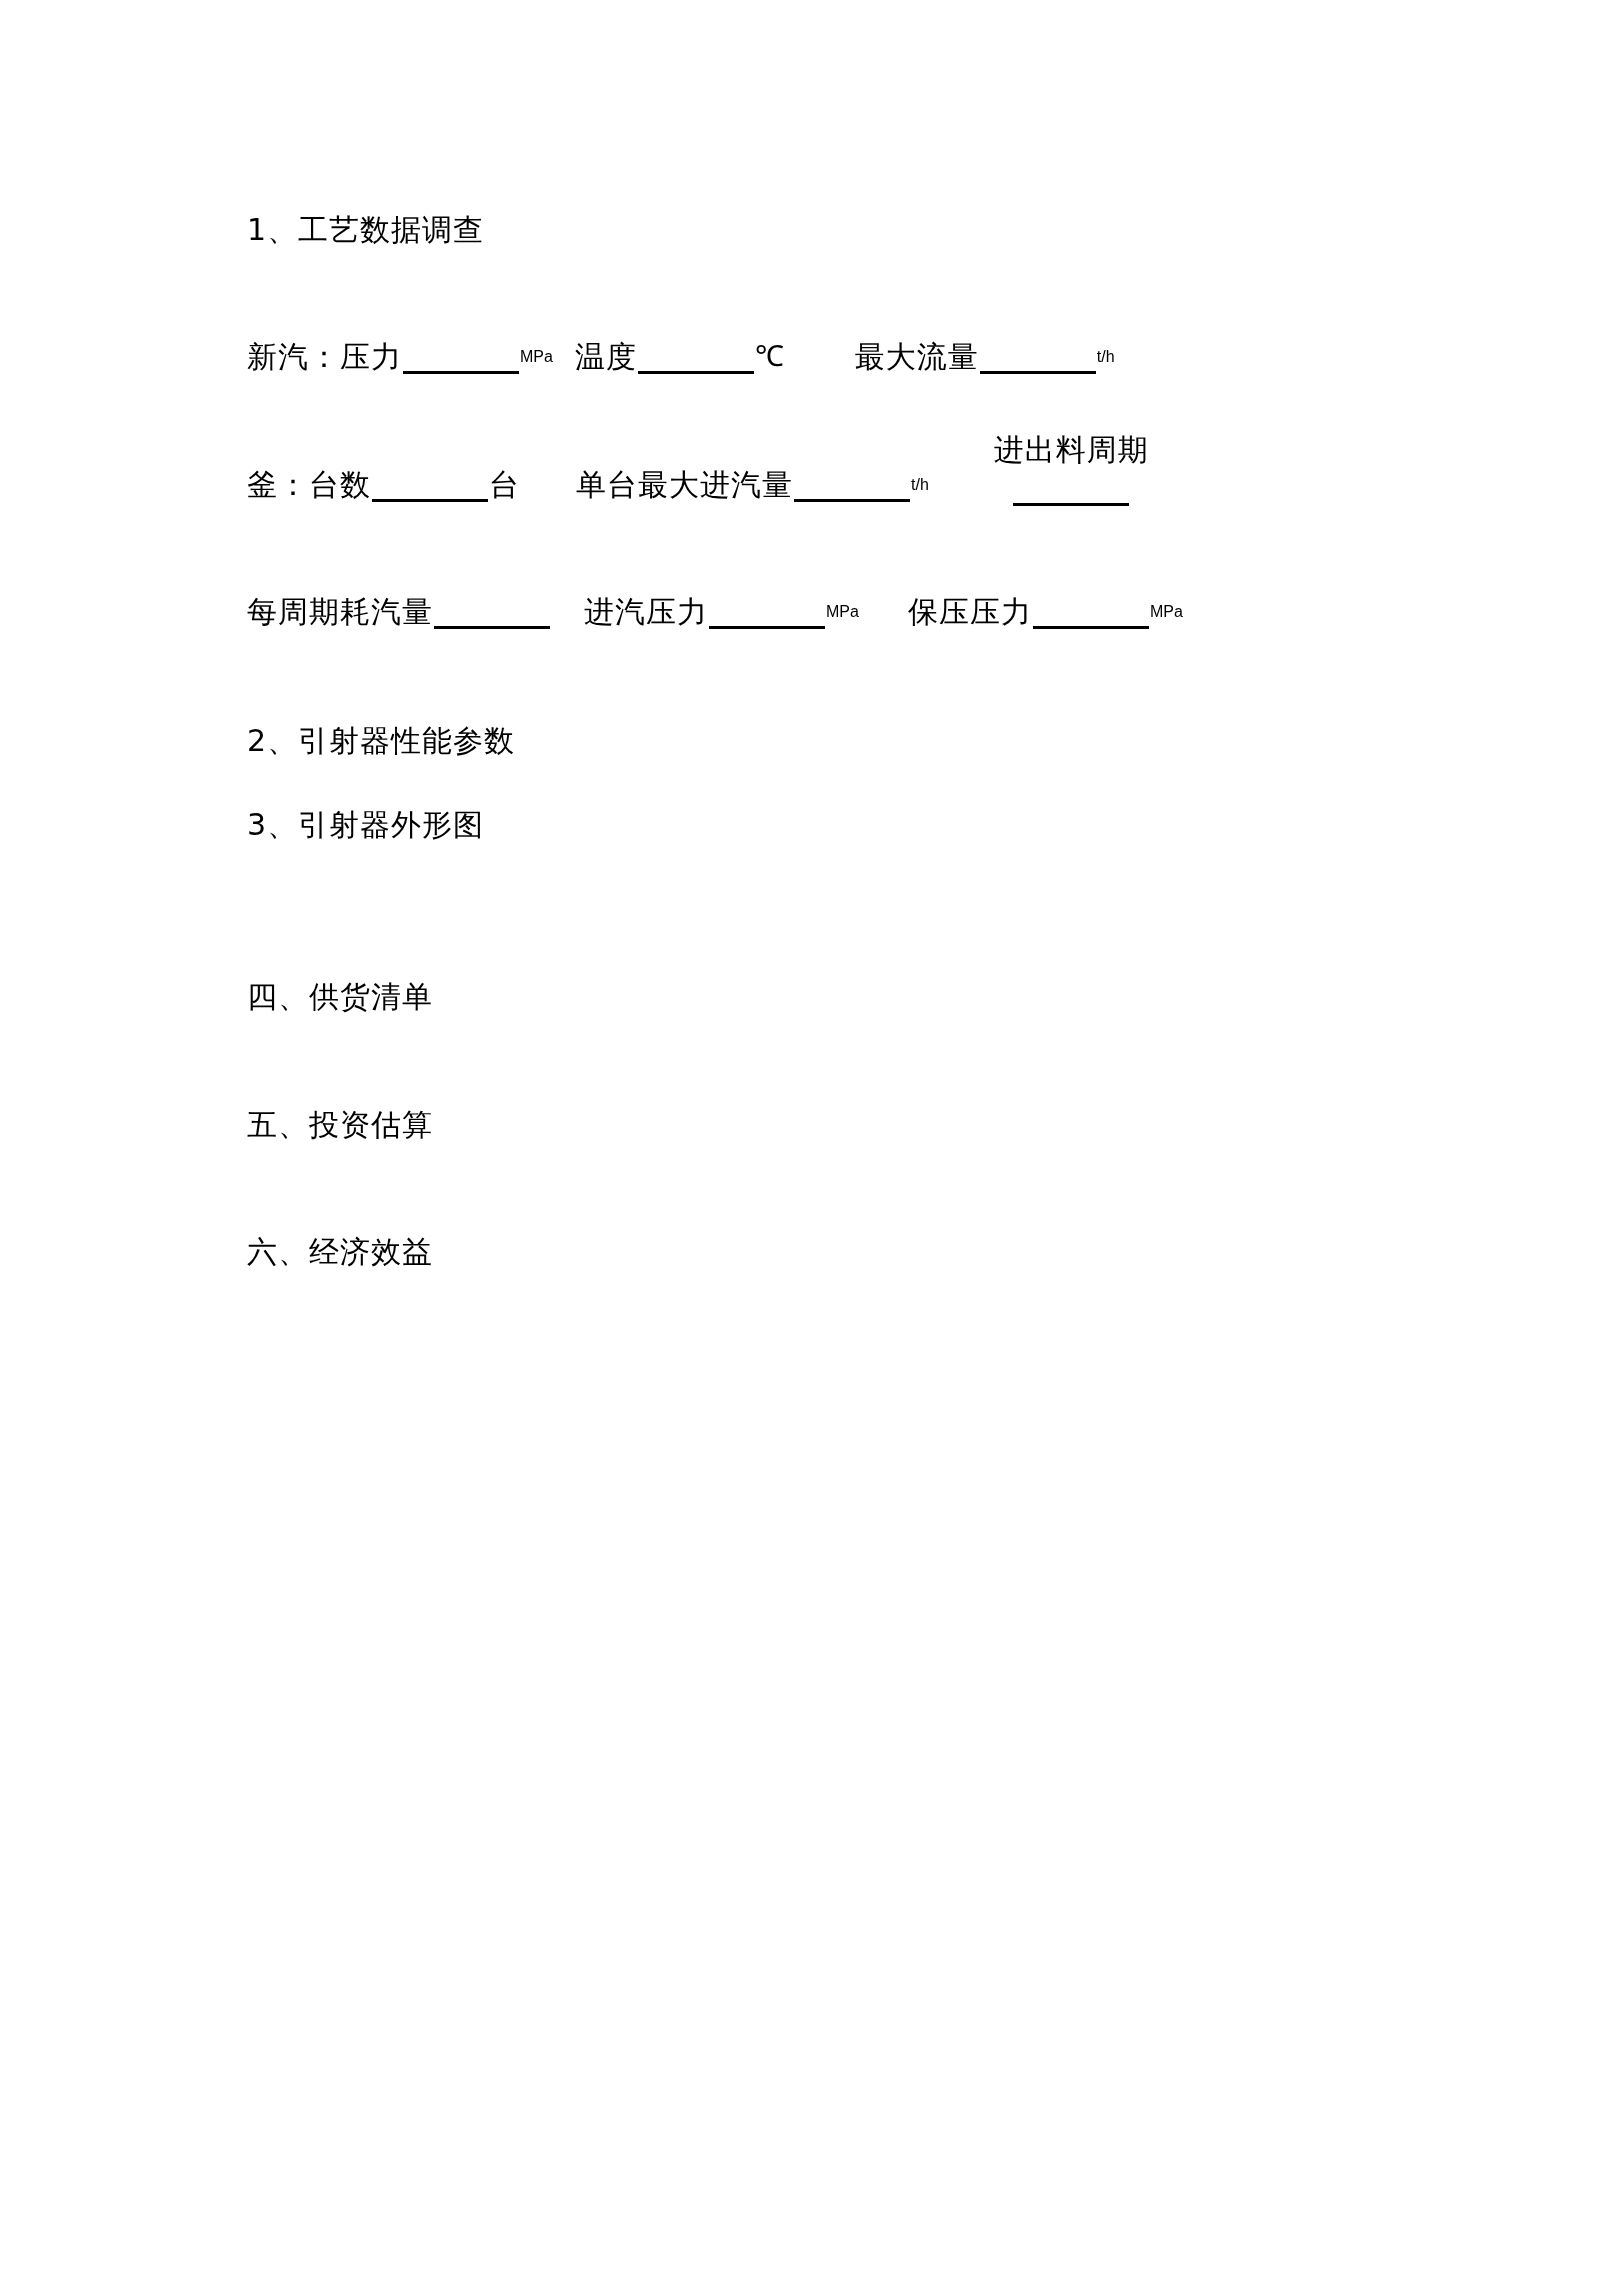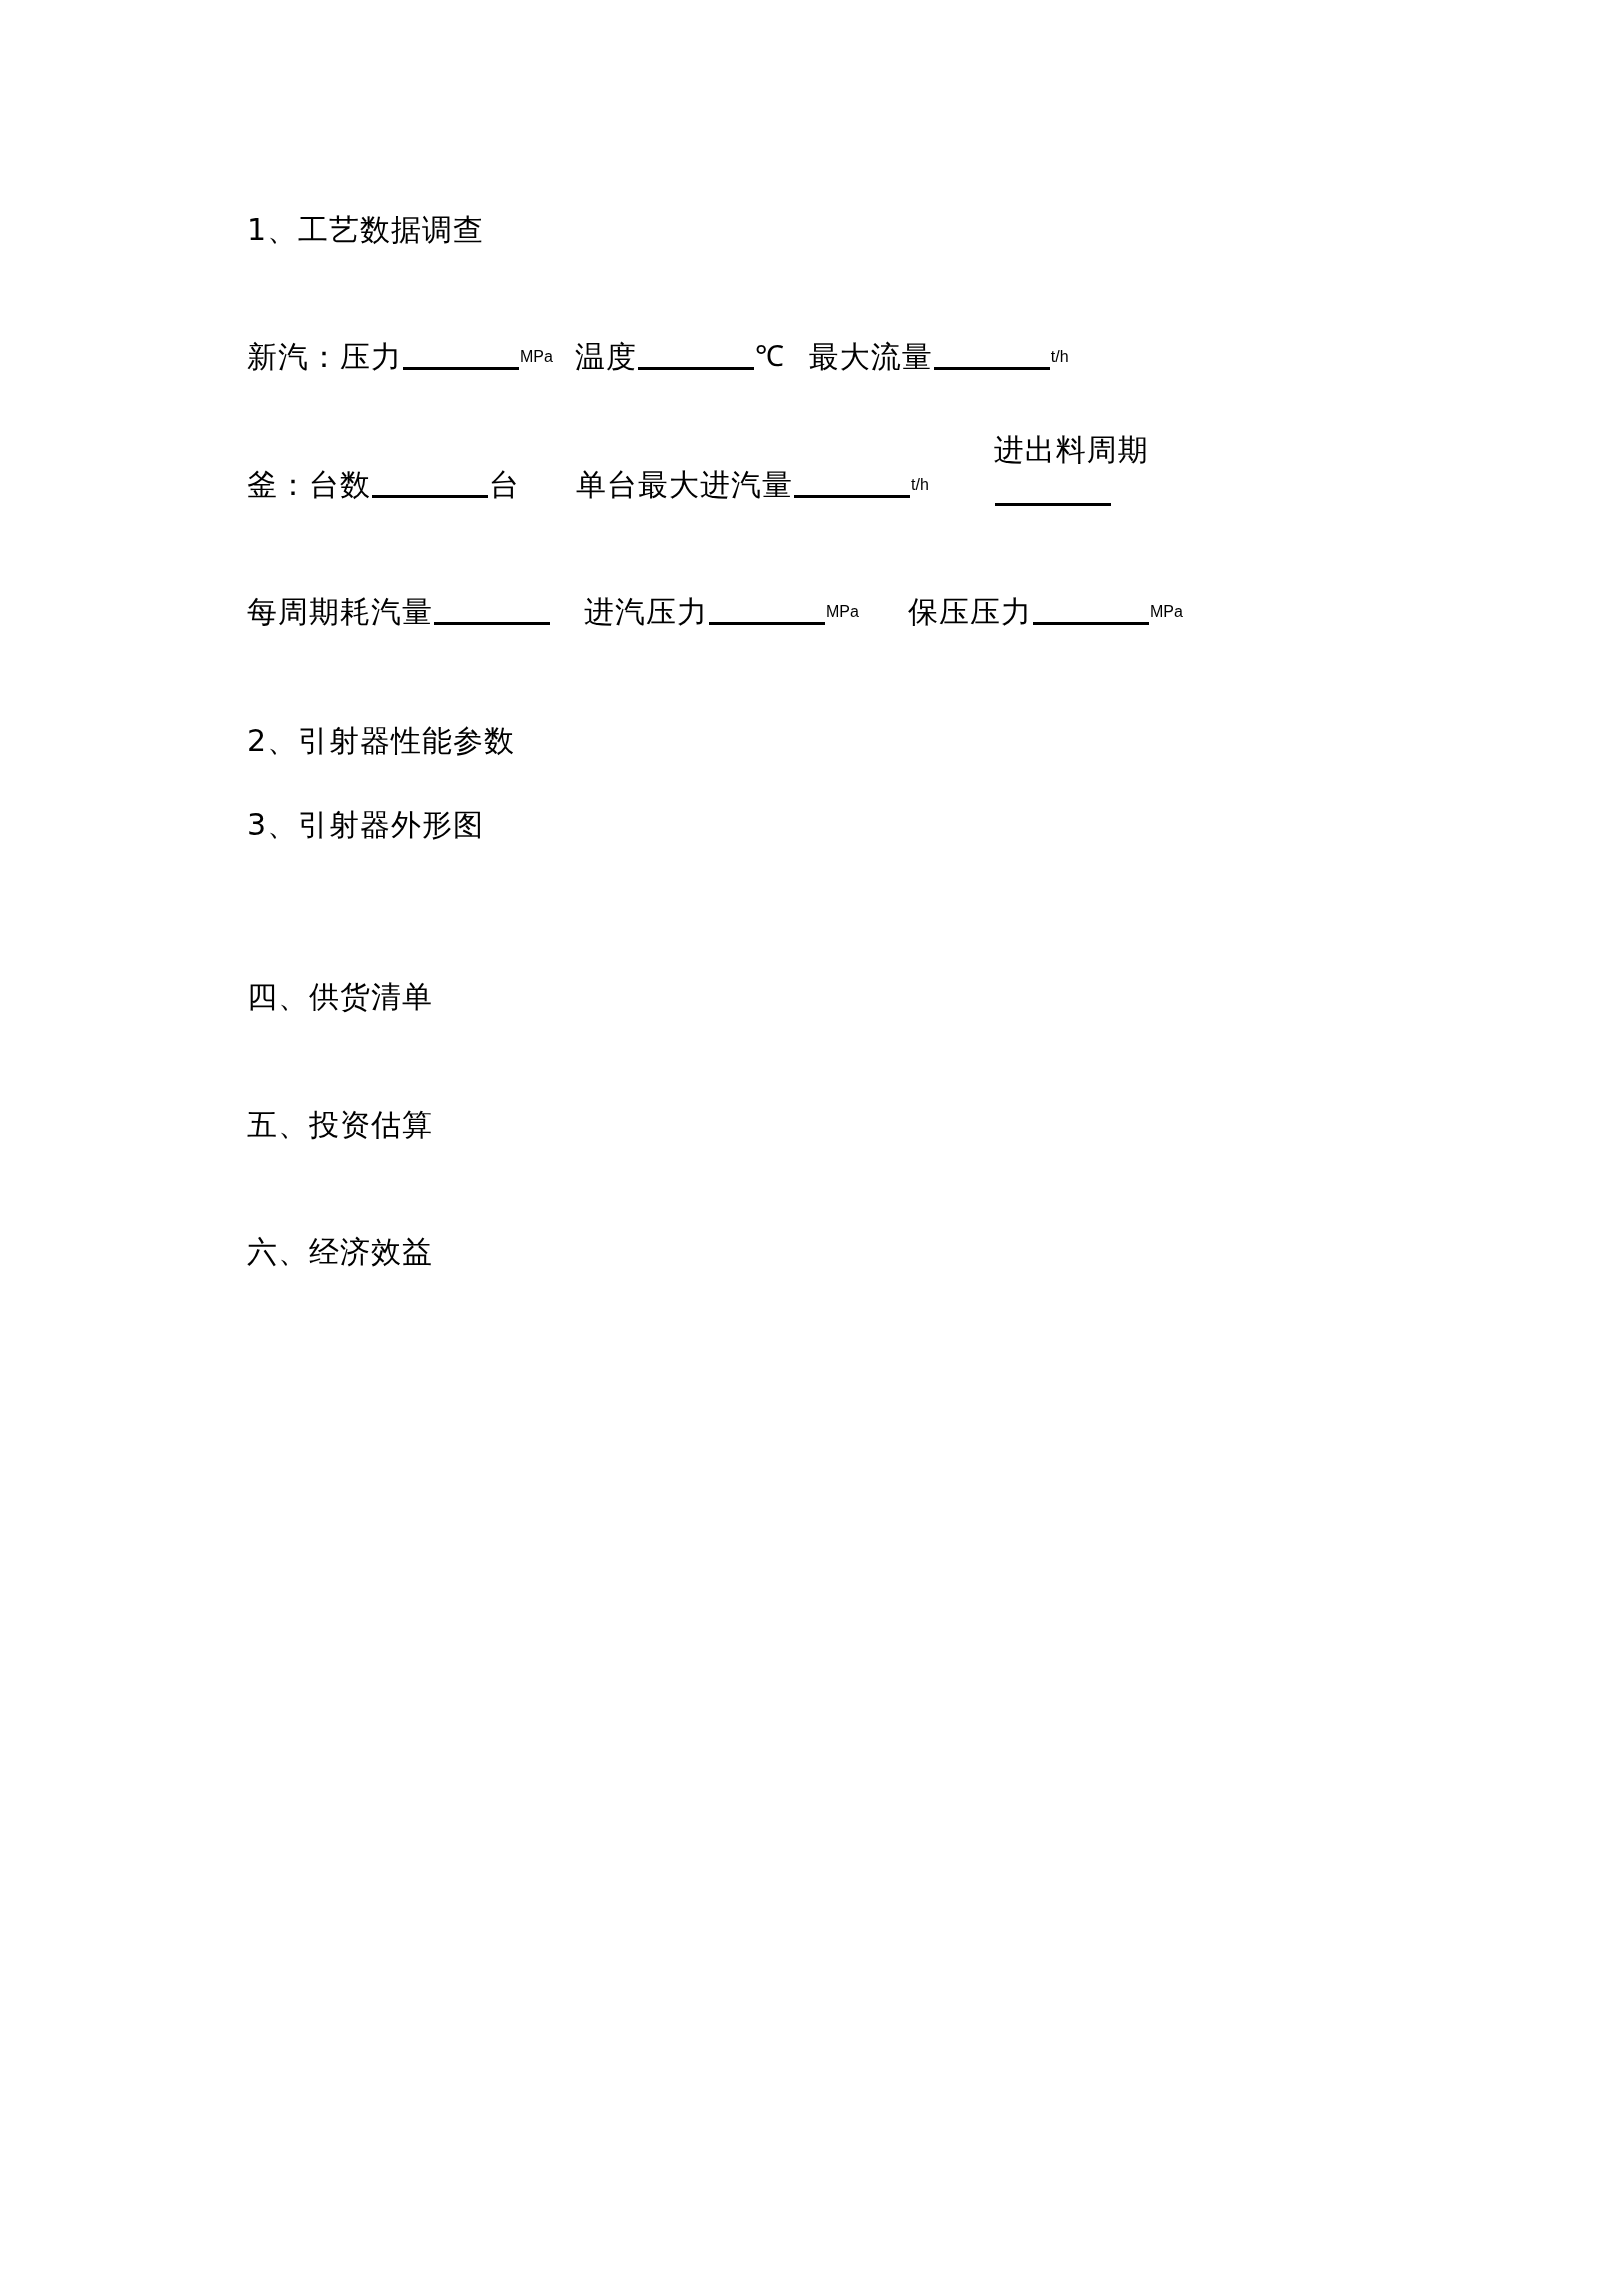--- a/index.html
+++ b/index.html
@@ -27,21 +27,21 @@
       left: 247px;
       height: 43px;
       display: flex;
       align-items: flex-end;
       white-space: nowrap;
       font-size: 30px;
       line-height: 43px;
     }
     .seg {
       display: inline-flex;
-      align-items: flex-start;
+      align-items: center;
     }
     .label { letter-spacing: 1px; }
     .blank {
       display: inline-block;
       width: 116px;
       height: 35px;
       border-bottom: 3.9px solid #000000;
       box-sizing: border-box;
       margin: 0 1px;
     }
@@ -68,21 +68,21 @@
     <span class="seg">
       <span class="label">压力</span>
       <span class="blank"></span>
       <span class="unit">MPa</span>
     </span>
     <span class="seg" style="margin-left:22px;">
       <span class="label">温度</span>
       <span class="blank"></span>
       <span class="unit-serif">℃</span>
     </span>
-    <span class="seg" style="margin-left:25px;">
+    <span class="seg" style="margin-left:71px;">
       <span class="label">最大流量</span>
       <span class="blank"></span>
       <span class="unit">t/h</span>
     </span>
   </div>
 
   <div class="line" style="top:463px;">
     <span class="label">釜：</span>
     <span class="seg">
       <span class="label">台数</span>

